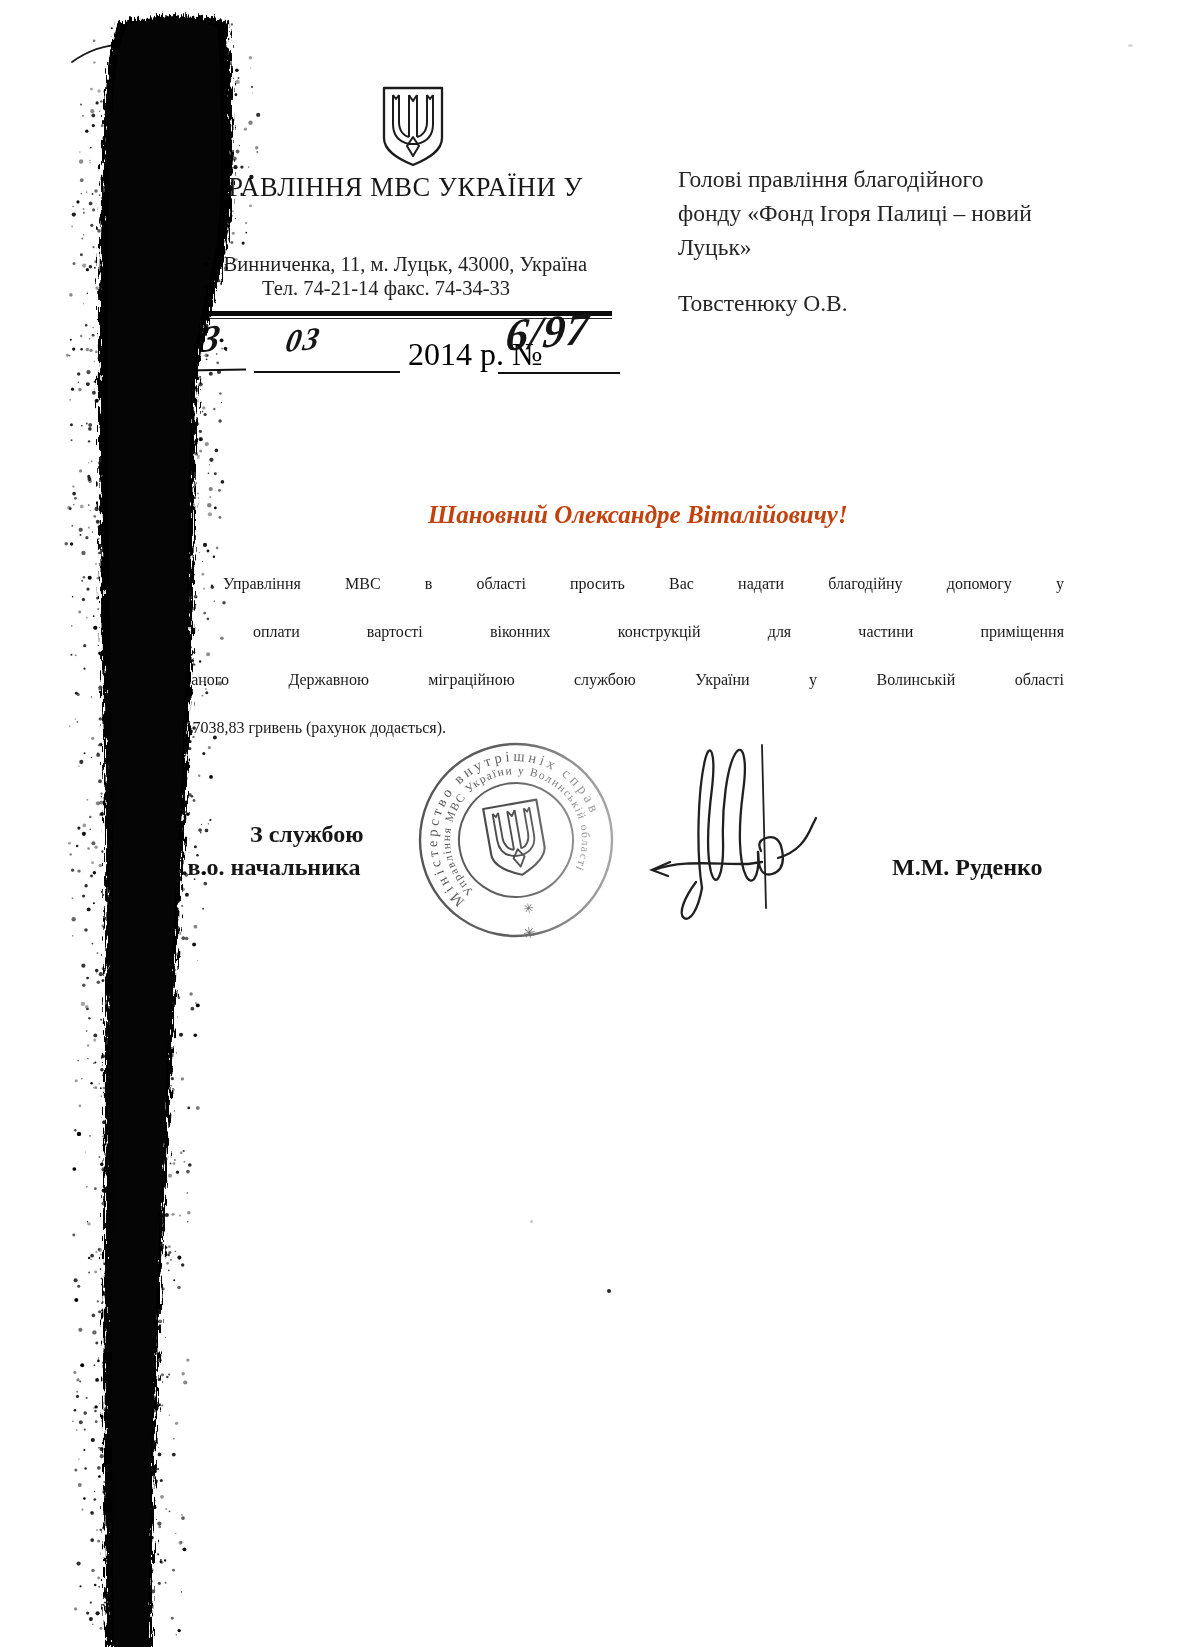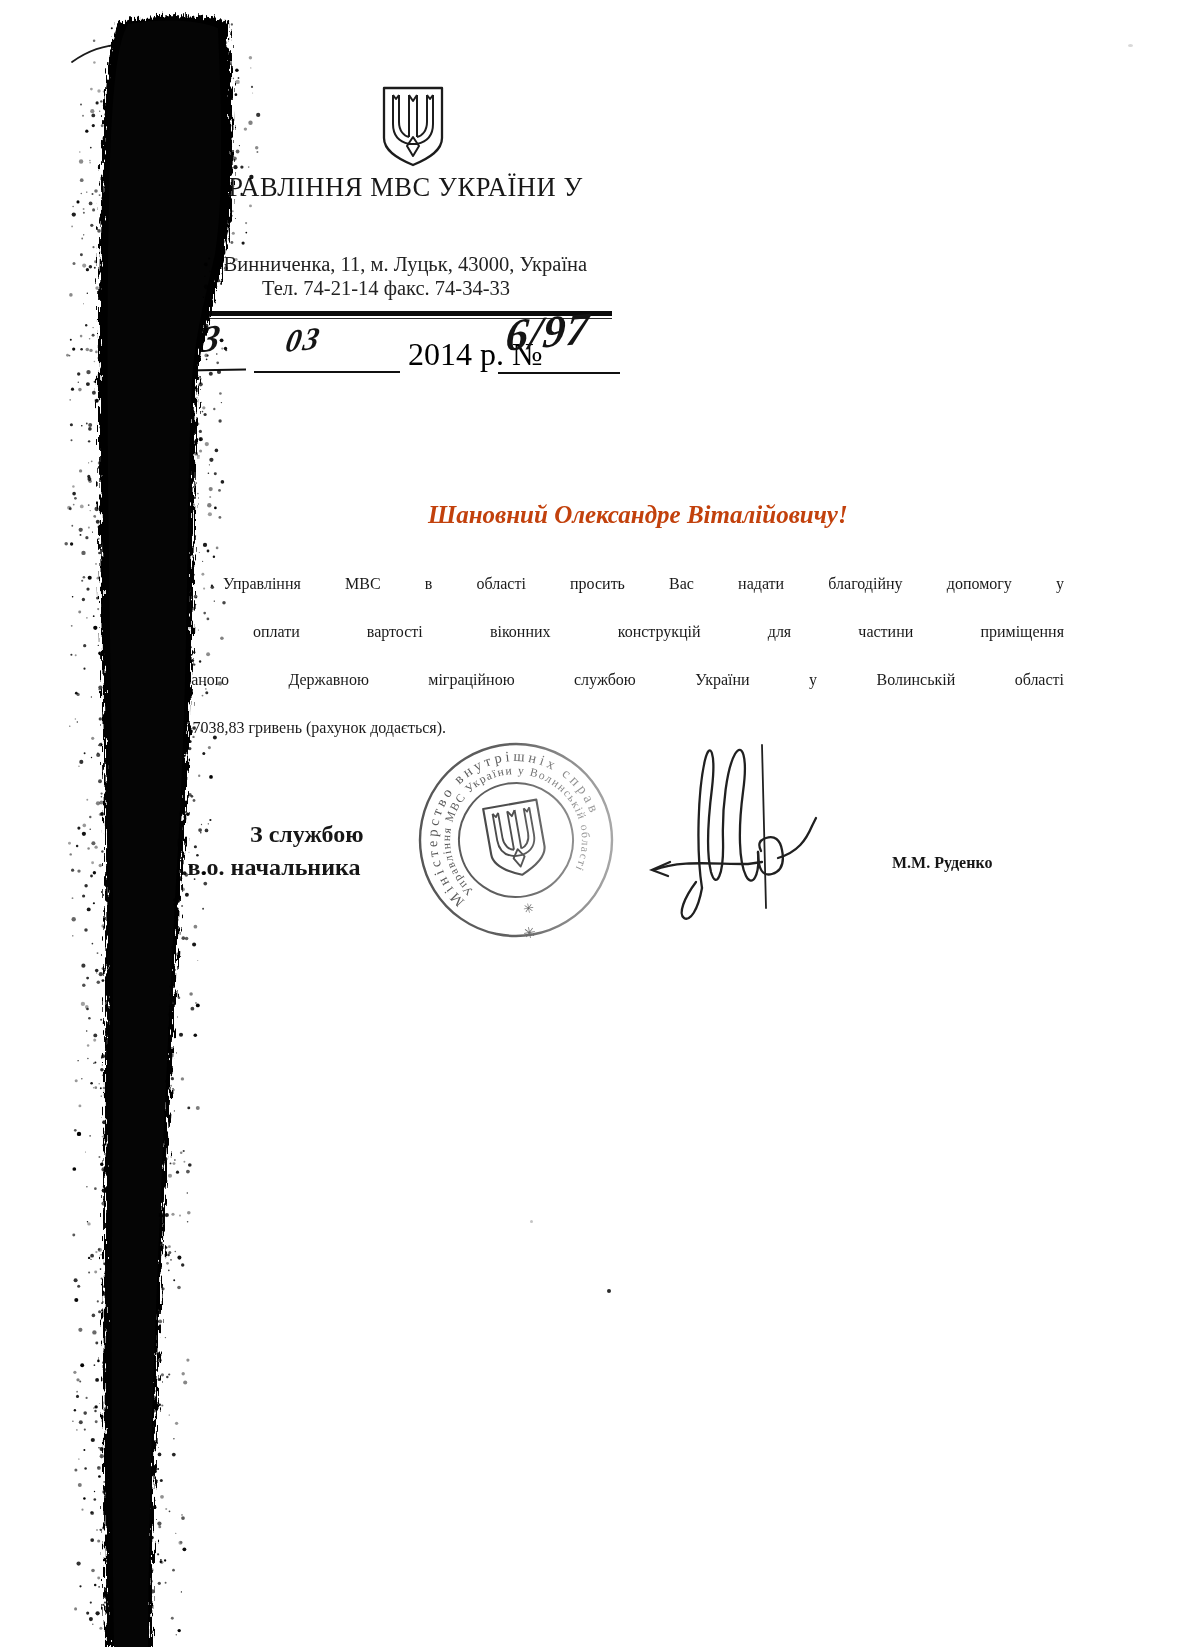--- a/index.html
+++ b/index.html
@@ -32,21 +32,21 @@
   .recipient .addressee{margin-top:22px;}
   
   .salutation{left:428px;top:501px;font-size:25px;font-weight:bold;font-style:italic;color:#c2410c;}
   .body-par{left:136px;top:560px;width:928px;font-size:16px;line-height:48px;color:#1a1a1a;}
   .body-line{text-align:justify;text-align-last:justify;text-justify:inter-word;white-space:normal;}
   .body-line.first{padding-left:87px;}
   .body-line.last{text-align-last:left;}
   
   .signoff-respect{left:250px;top:821px;font-size:24px;font-weight:bold;color:#161616;}
   .signoff-position{left:168px;top:854px;font-size:24px;font-weight:bold;color:#161616;}
-  .signer-name{left:892px;top:854px;font-size:16px;font-weight:bold;color:#161616;}
+  .signer-name{left:892px;top:854px;font-size:24px;font-weight:bold;color:#161616;}
   
   .stamp{left:402px;top:726px;width:228px;height:228px;}
   .stamp text{font-family:"Liberation Serif","DejaVu Serif",serif;}
   .sig{left:640px;top:730px;width:200px;height:200px;}
   .band{left:0;top:0;width:1200px;height:1647px;pointer-events:none;}
   .arrow-mark{left:58px;top:28px;width:100px;height:44px;}
   .speck{position:absolute;border-radius:50%;}
   .speck-1{left:607px;top:1289px;width:4px;height:4px;background:#2b2b2b;}
   .speck-2{left:530px;top:1220px;width:3px;height:3px;background:#c4c4c4;}
   .speck-3{left:1128px;top:44px;width:5px;height:3px;background:#d8d8d8;}
@@ -90,20 +90,26 @@
   <div class="abs rule"></div>
 
   <div class="abs hand hw-day">13</div>
   <div class="abs uline ul-a"></div>
   <div class="abs hand hw-month">03</div>
   <div class="abs uline ul-b"></div>
   <div class="abs yr">2014  р. №</div>
   <div class="abs hand hw-num">6/97</div>
   <div class="abs uline ul-c"></div>
 
+  <div class="abs recipient">
+    <div>Голові правління благодійного</div>
+    <div>фонду «Фонд Ігоря Палиці – новий</div>
+    <div>Луцьк»</div>
+    <div class="addressee">Товстенюку О.В.</div>
+  </div>
 
   <div class="abs salutation">Шановний Олександре Віталійовичу!</div>
 
   <div class="abs body-par">
     <div class="body-line first">Управління МВС в області просить Вас надати благодійну допомогу у</div>
     <div class="body-line">вигляді оплати вартості віконних конструкцій для частини приміщення</div>
     <div class="body-line">орендованого Державною міграційною службою України у Волинській області</div>
     <div class="body-line last">на суму 7038,83 гривень (рахунок додається).</div>
   </div>
 

